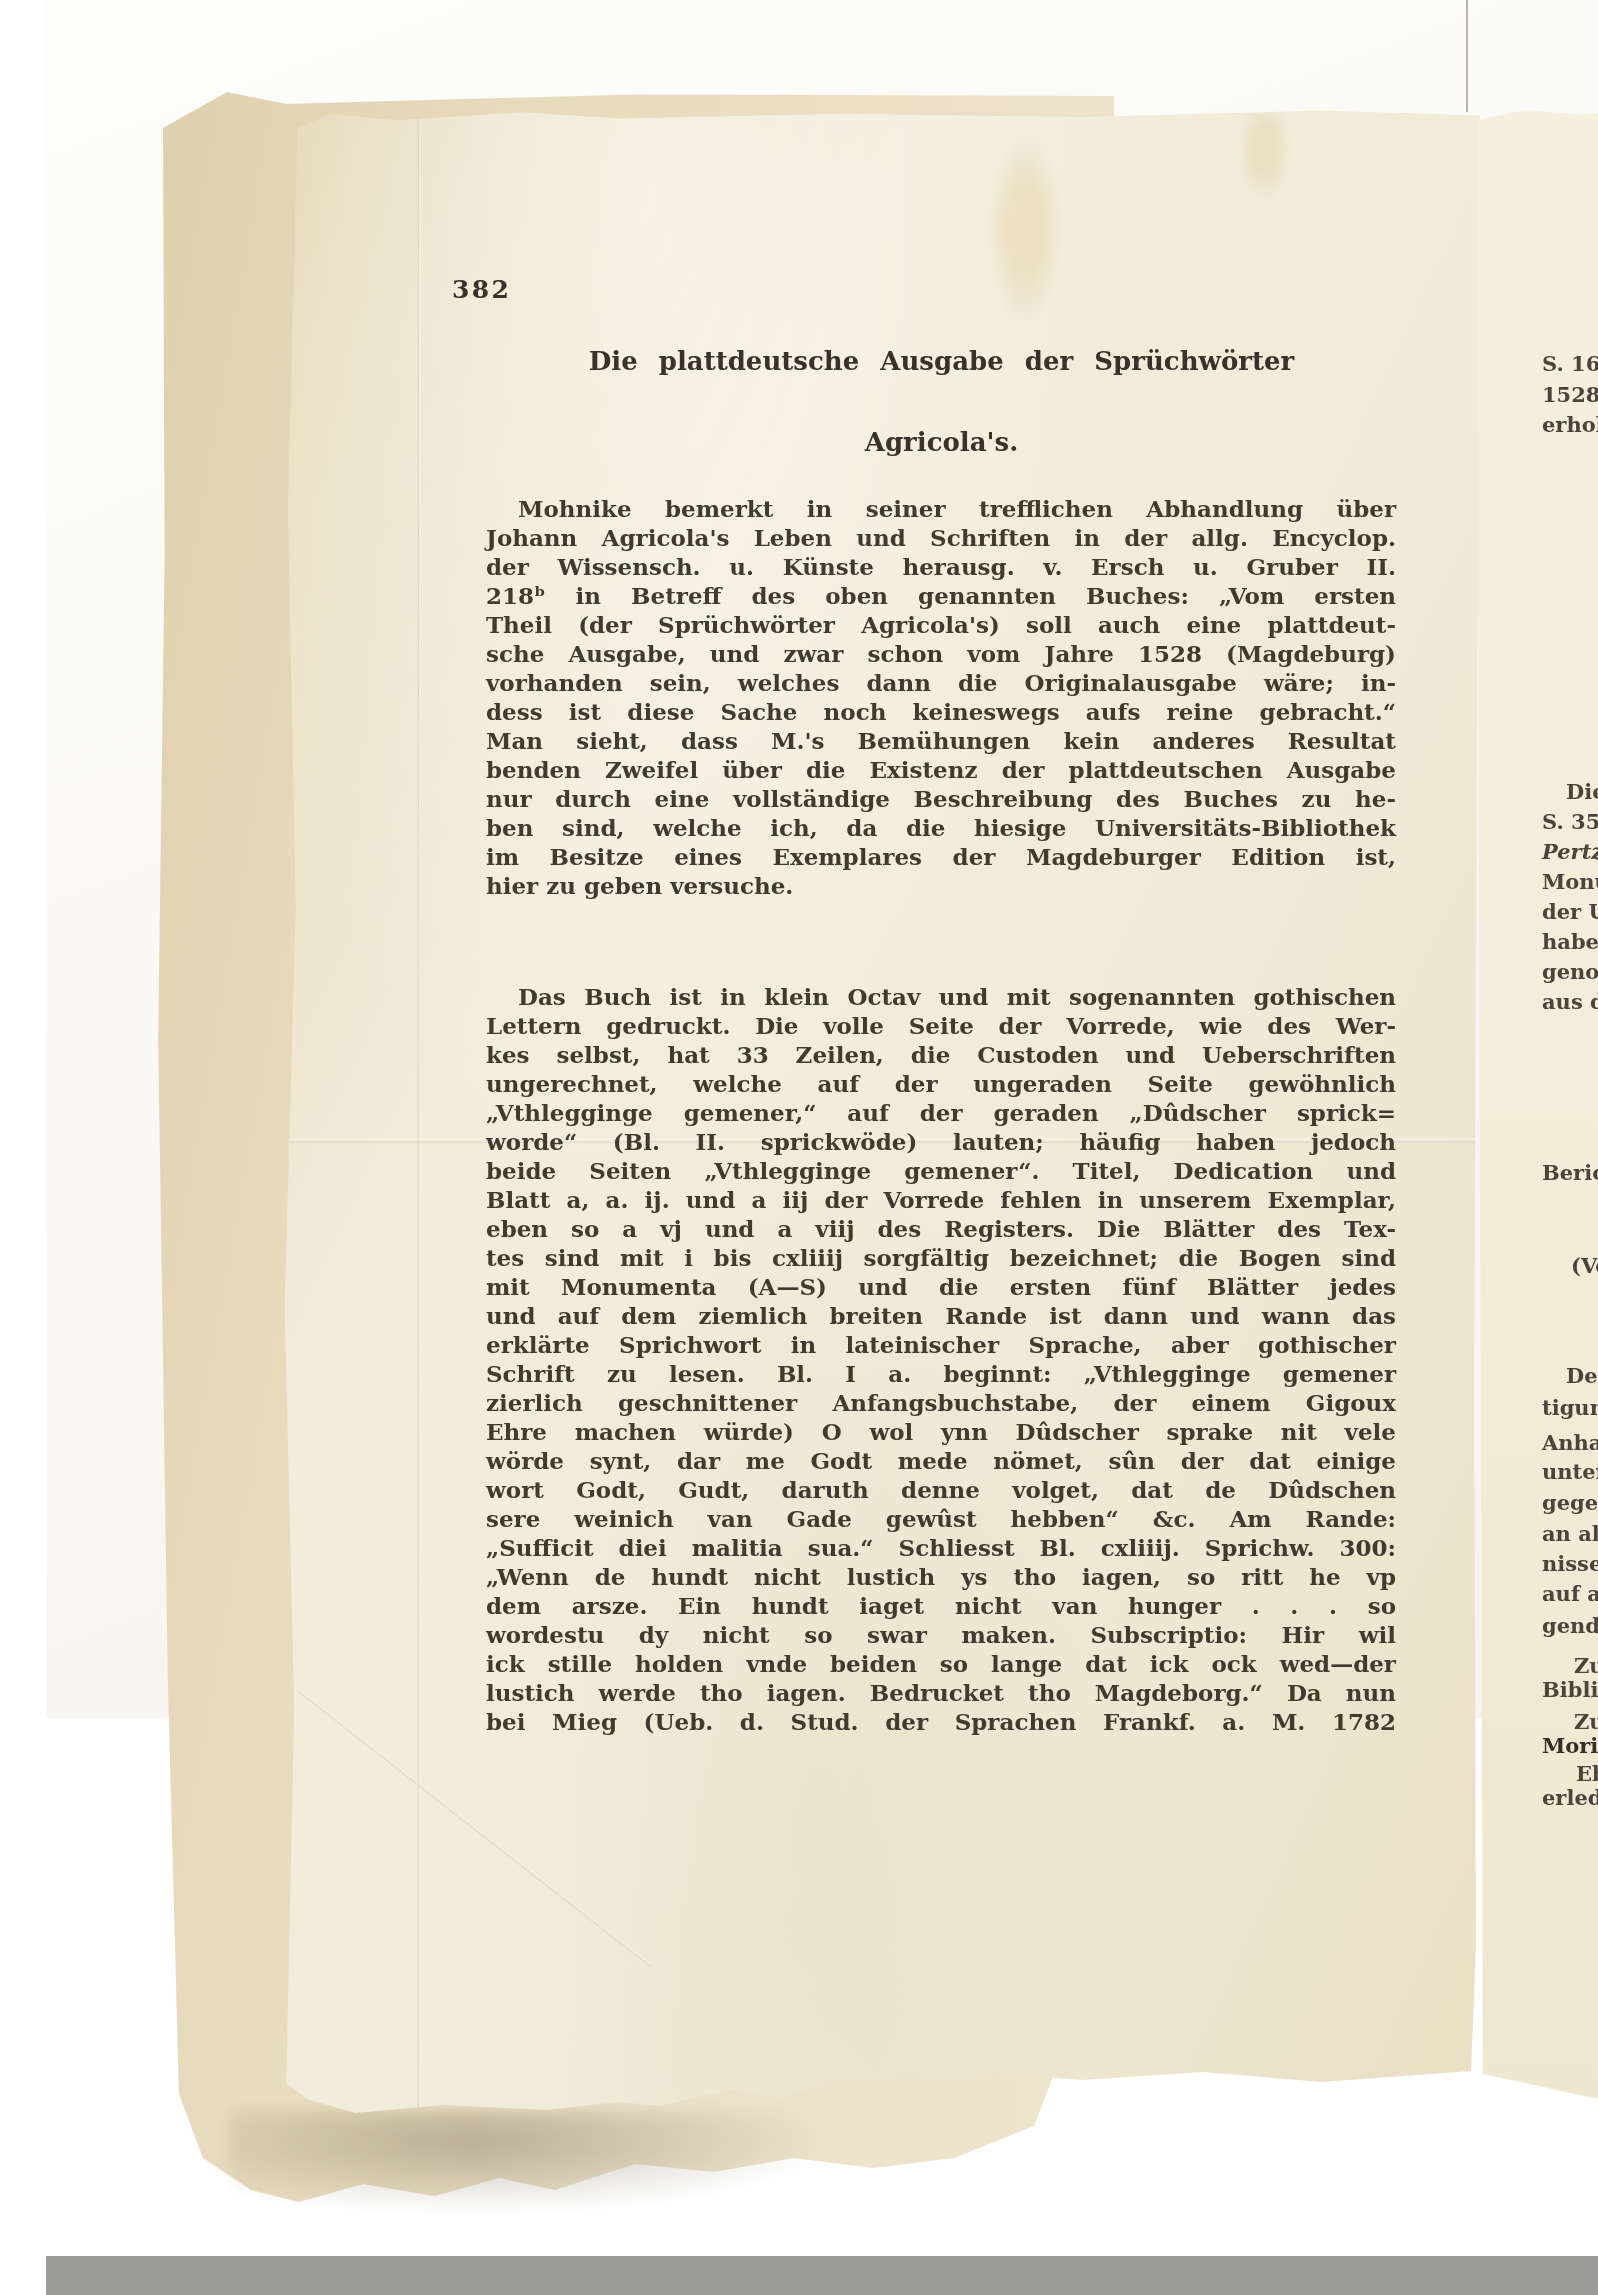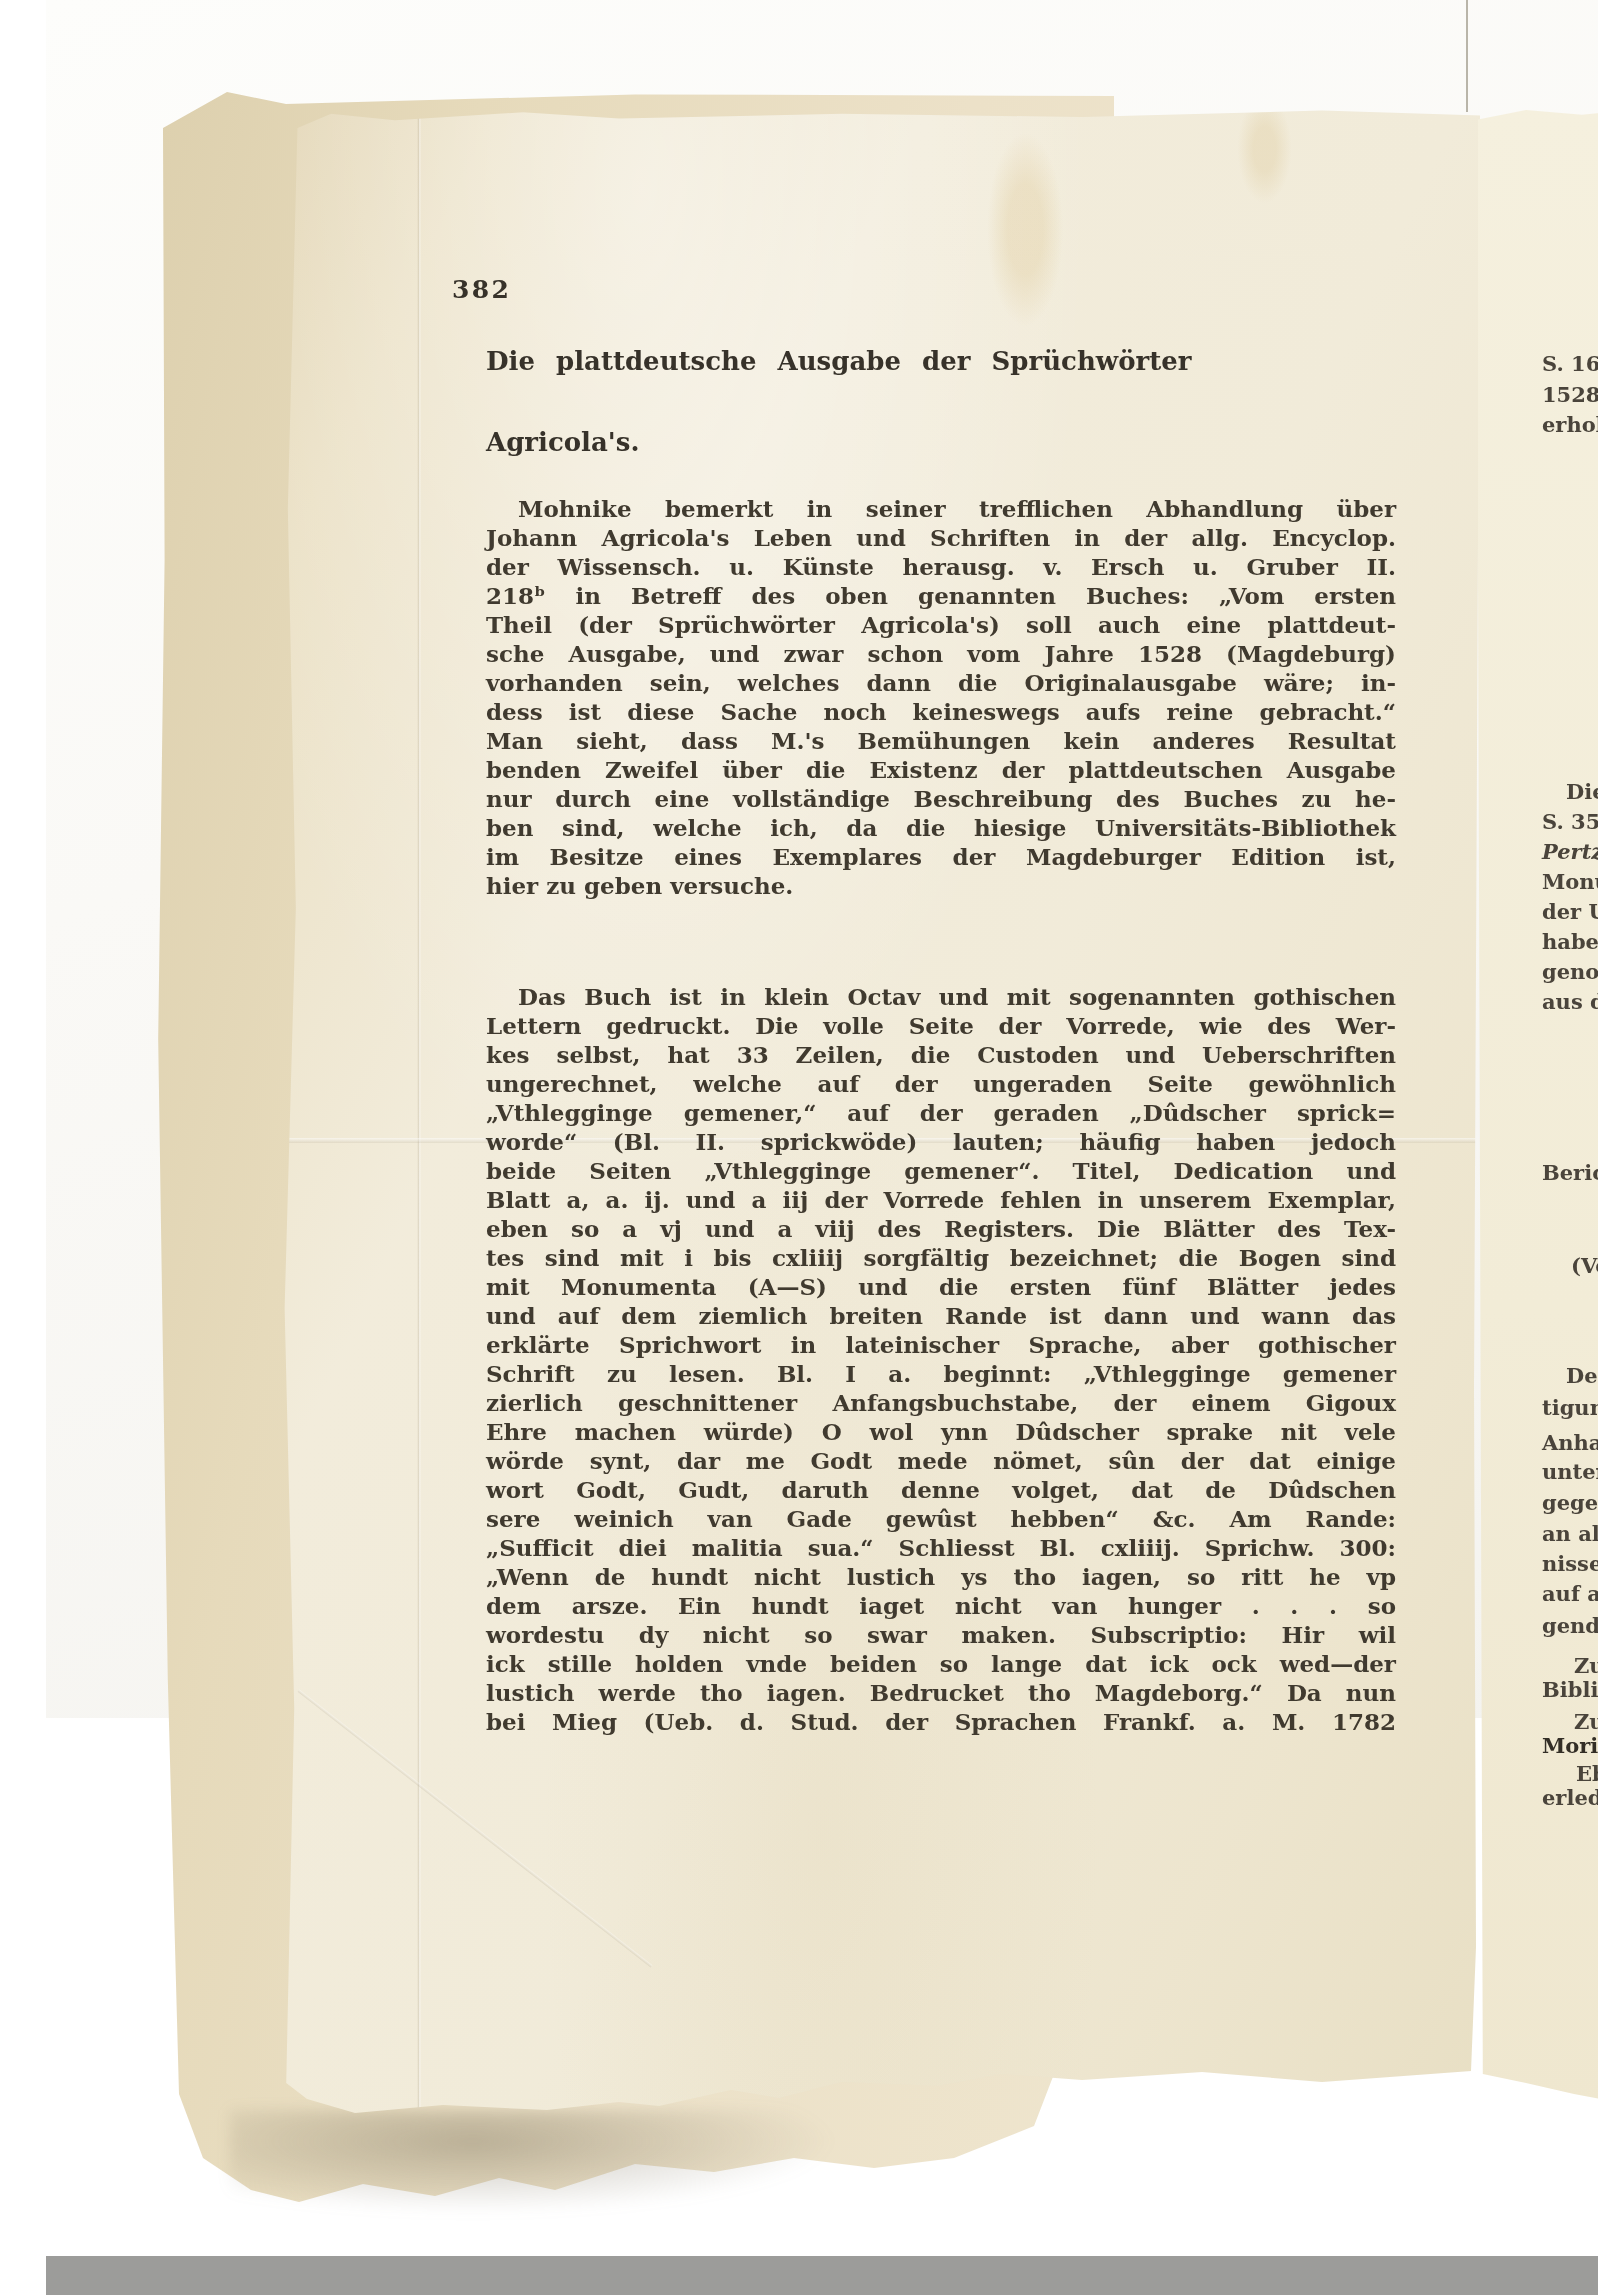--- a/index.html
+++ b/index.html
@@ -46,21 +46,21 @@
     clip-path:polygon(0 17.6px,48px 8px,104px 12.8px,166px 6.4px,166px 2006px,128px 1998px,
       96px 1992px,48px 1981px,4.8px 1972px,1.6px 959px,0 480px);
     filter:drop-shadow(-2.4px 6.4px 6.4px rgba(135,123,95,.4));}
 
   .thread{position:absolute;left:1420px;top:0;width:1.6px;height:112px;background:#b9b5a9;}
 
   
   .ink{color:#403a2f;}
   .page-number{position:absolute;left:169px;top:166px;font-size:25px;font-weight:bold;
     letter-spacing:2.4px;color:#37322a;}
-  .title{position:absolute;left:203px;width:911px;text-align:left;font-size:26px;
+  .title{position:absolute;left:203px;width:911px;text-align:center;font-size:26px;
     font-weight:bold;color:#37322a;}
   .title.l1{top:237px;word-spacing:12px;}
   .title.l2{top:318px;}
   .para{position:absolute;left:203px;width:910px;font-size:23px;font-weight:bold;
     line-height:29px;color:#403a2f;}
   .para .ln{text-align:justify;text-align-last:justify;white-space:nowrap;}
   .para .ln.first{padding-left:32px;}
   .para .ln.last{text-align-last:left;}
   .p1{top:385px;}
   .p2{top:873px;}

